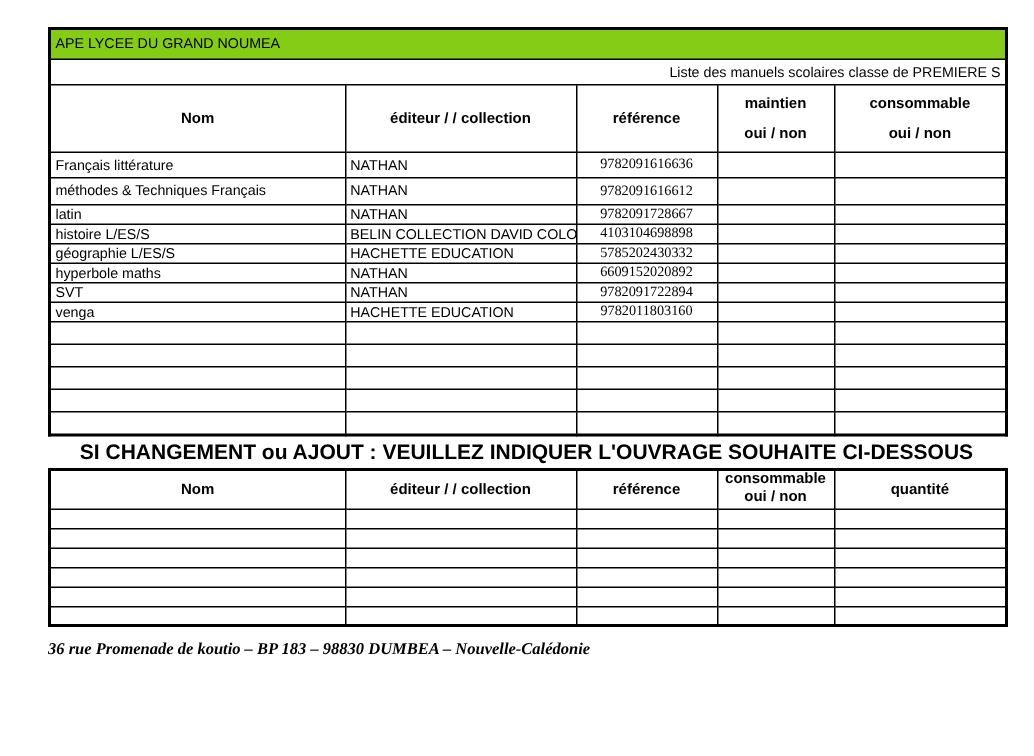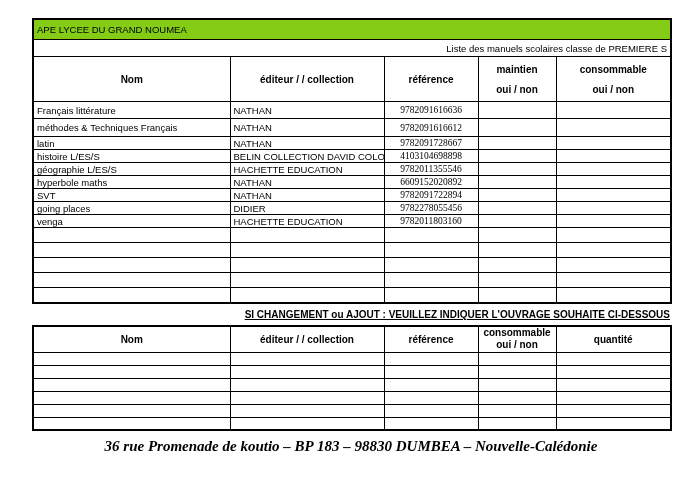--- a/index.html
+++ b/index.html
@@ -69,33 +69,31 @@
   tbody.data-rows tr:nth-child(1) { height: 17px; }
   tbody.data-rows tr:nth-child(2) { height: 18px; }
   tbody.empty-rows-1 tr { height: 15px; }
   tbody.empty-rows-2 tr { height: 13px; }
   td.col-nom, td.col-editeur { text-align: left; }
   td.col-reference { text-align: center; font-family: Liberation Serif, serif; }
   
   .section-title {
     height: 21px;
     line-height: 21px;
-    text-align: right;
-    font-weight: bold;
-    font-size: 10px;
-    text-decoration: underline;
+    text-align: center;
+    font-weight: bold;
+    font-size: 14px;
   }
   
   .footer {
     margin-top: 9px;
-    text-align: center;
     font-family: "Liberation Serif", serif;
     font-style: italic;
     font-weight: bold;
-    font-size: 15px;
+    font-size: 11px;
     line-height: 13px;
   }
 </style>
 </head>
 <body>
 
 <div class="sheet">
 
   <table class="tbl t1">
     <colgroup>
@@ -151,42 +149,35 @@
         <tr>
           <td class="col-nom">histoire L/ES/S</td>
           <td class="col-editeur">BELIN COLLECTION DAVID COLON</td>
           <td class="col-reference">4103104698898</td>
           <td class="col-maintien"></td>
           <td class="col-consommable"></td>
         </tr>
         <tr>
           <td class="col-nom">géographie L/ES/S</td>
           <td class="col-editeur">HACHETTE EDUCATION</td>
-          <td class="col-reference">9782011355546</td>
+          <td class="col-reference">5785202430332</td>
           <td class="col-maintien"></td>
           <td class="col-consommable"></td>
         </tr>
         <tr>
           <td class="col-nom">hyperbole maths</td>
           <td class="col-editeur">NATHAN</td>
           <td class="col-reference">6609152020892</td>
           <td class="col-maintien"></td>
           <td class="col-consommable"></td>
         </tr>
         <tr>
           <td class="col-nom">SVT</td>
           <td class="col-editeur">NATHAN</td>
           <td class="col-reference">9782091722894</td>
-          <td class="col-maintien"></td>
-          <td class="col-consommable"></td>
-        </tr>
-        <tr>
-          <td class="col-nom">going places</td>
-          <td class="col-editeur">DIDIER</td>
-          <td class="col-reference">9782278055456</td>
           <td class="col-maintien"></td>
           <td class="col-consommable"></td>
         </tr>
         <tr>
           <td class="col-nom">venga</td>
           <td class="col-editeur">HACHETTE EDUCATION</td>
           <td class="col-reference">9782011803160</td>
           <td class="col-maintien"></td>
           <td class="col-consommable"></td>
         </tr>

